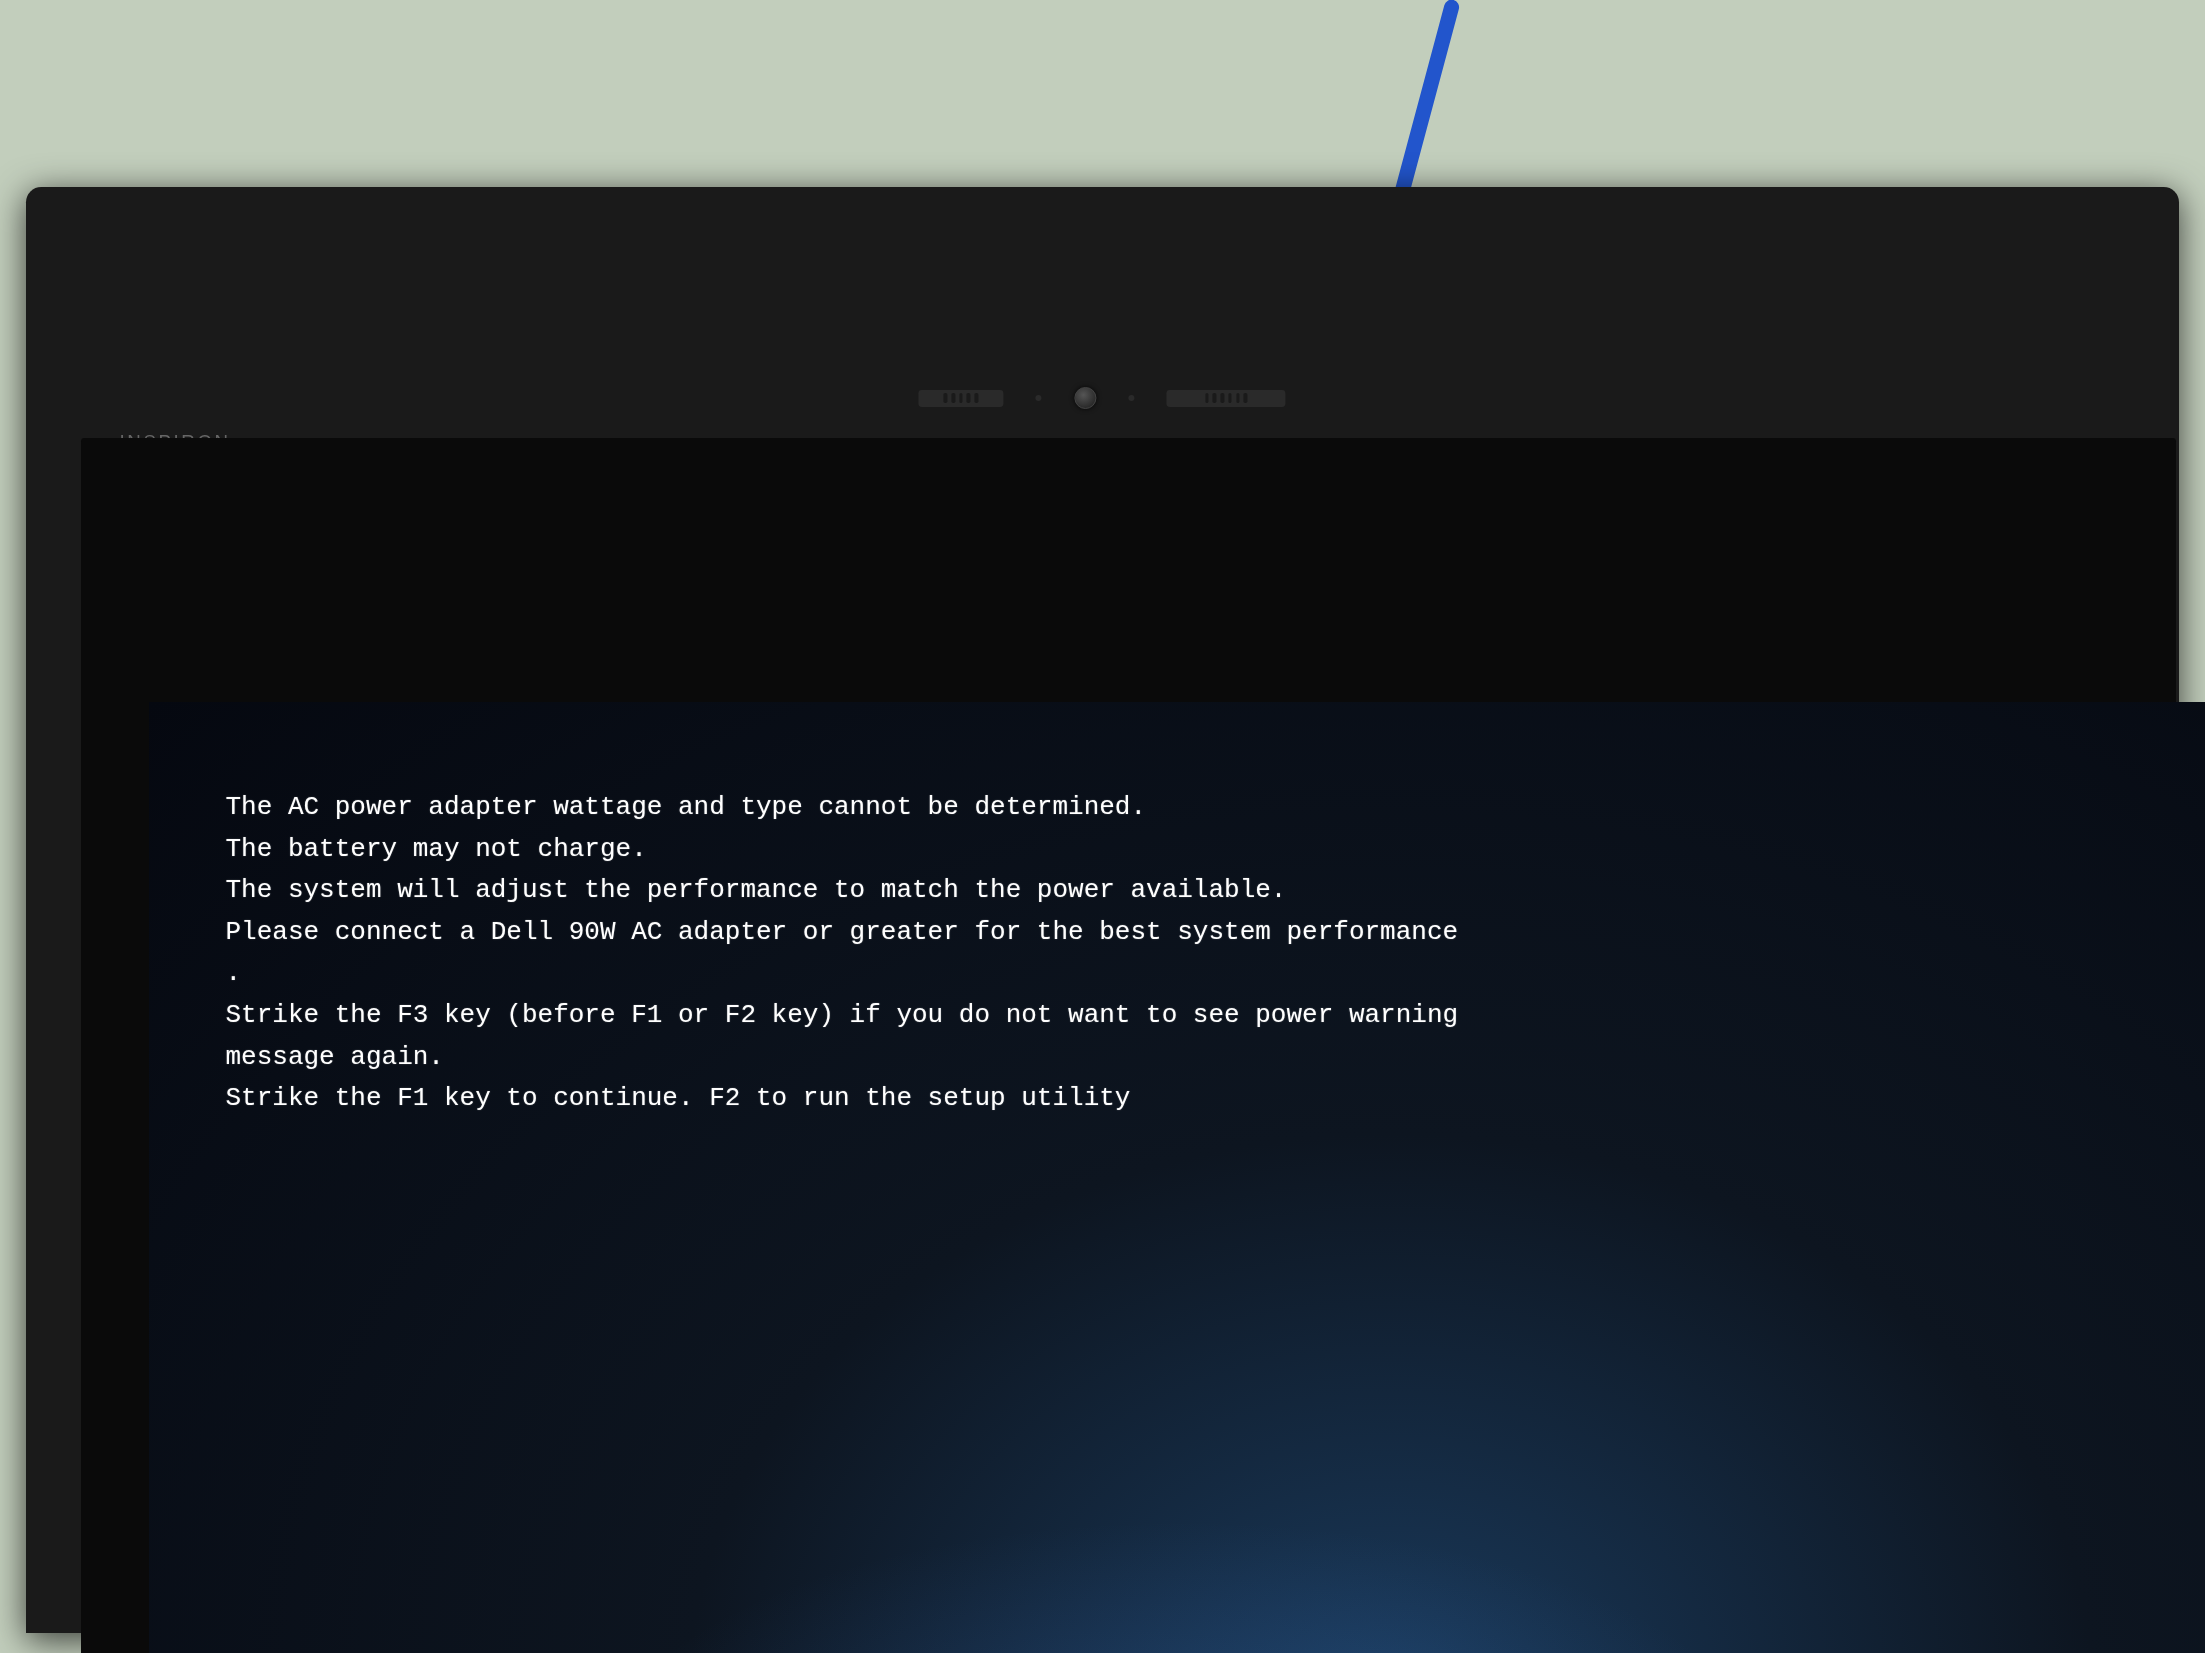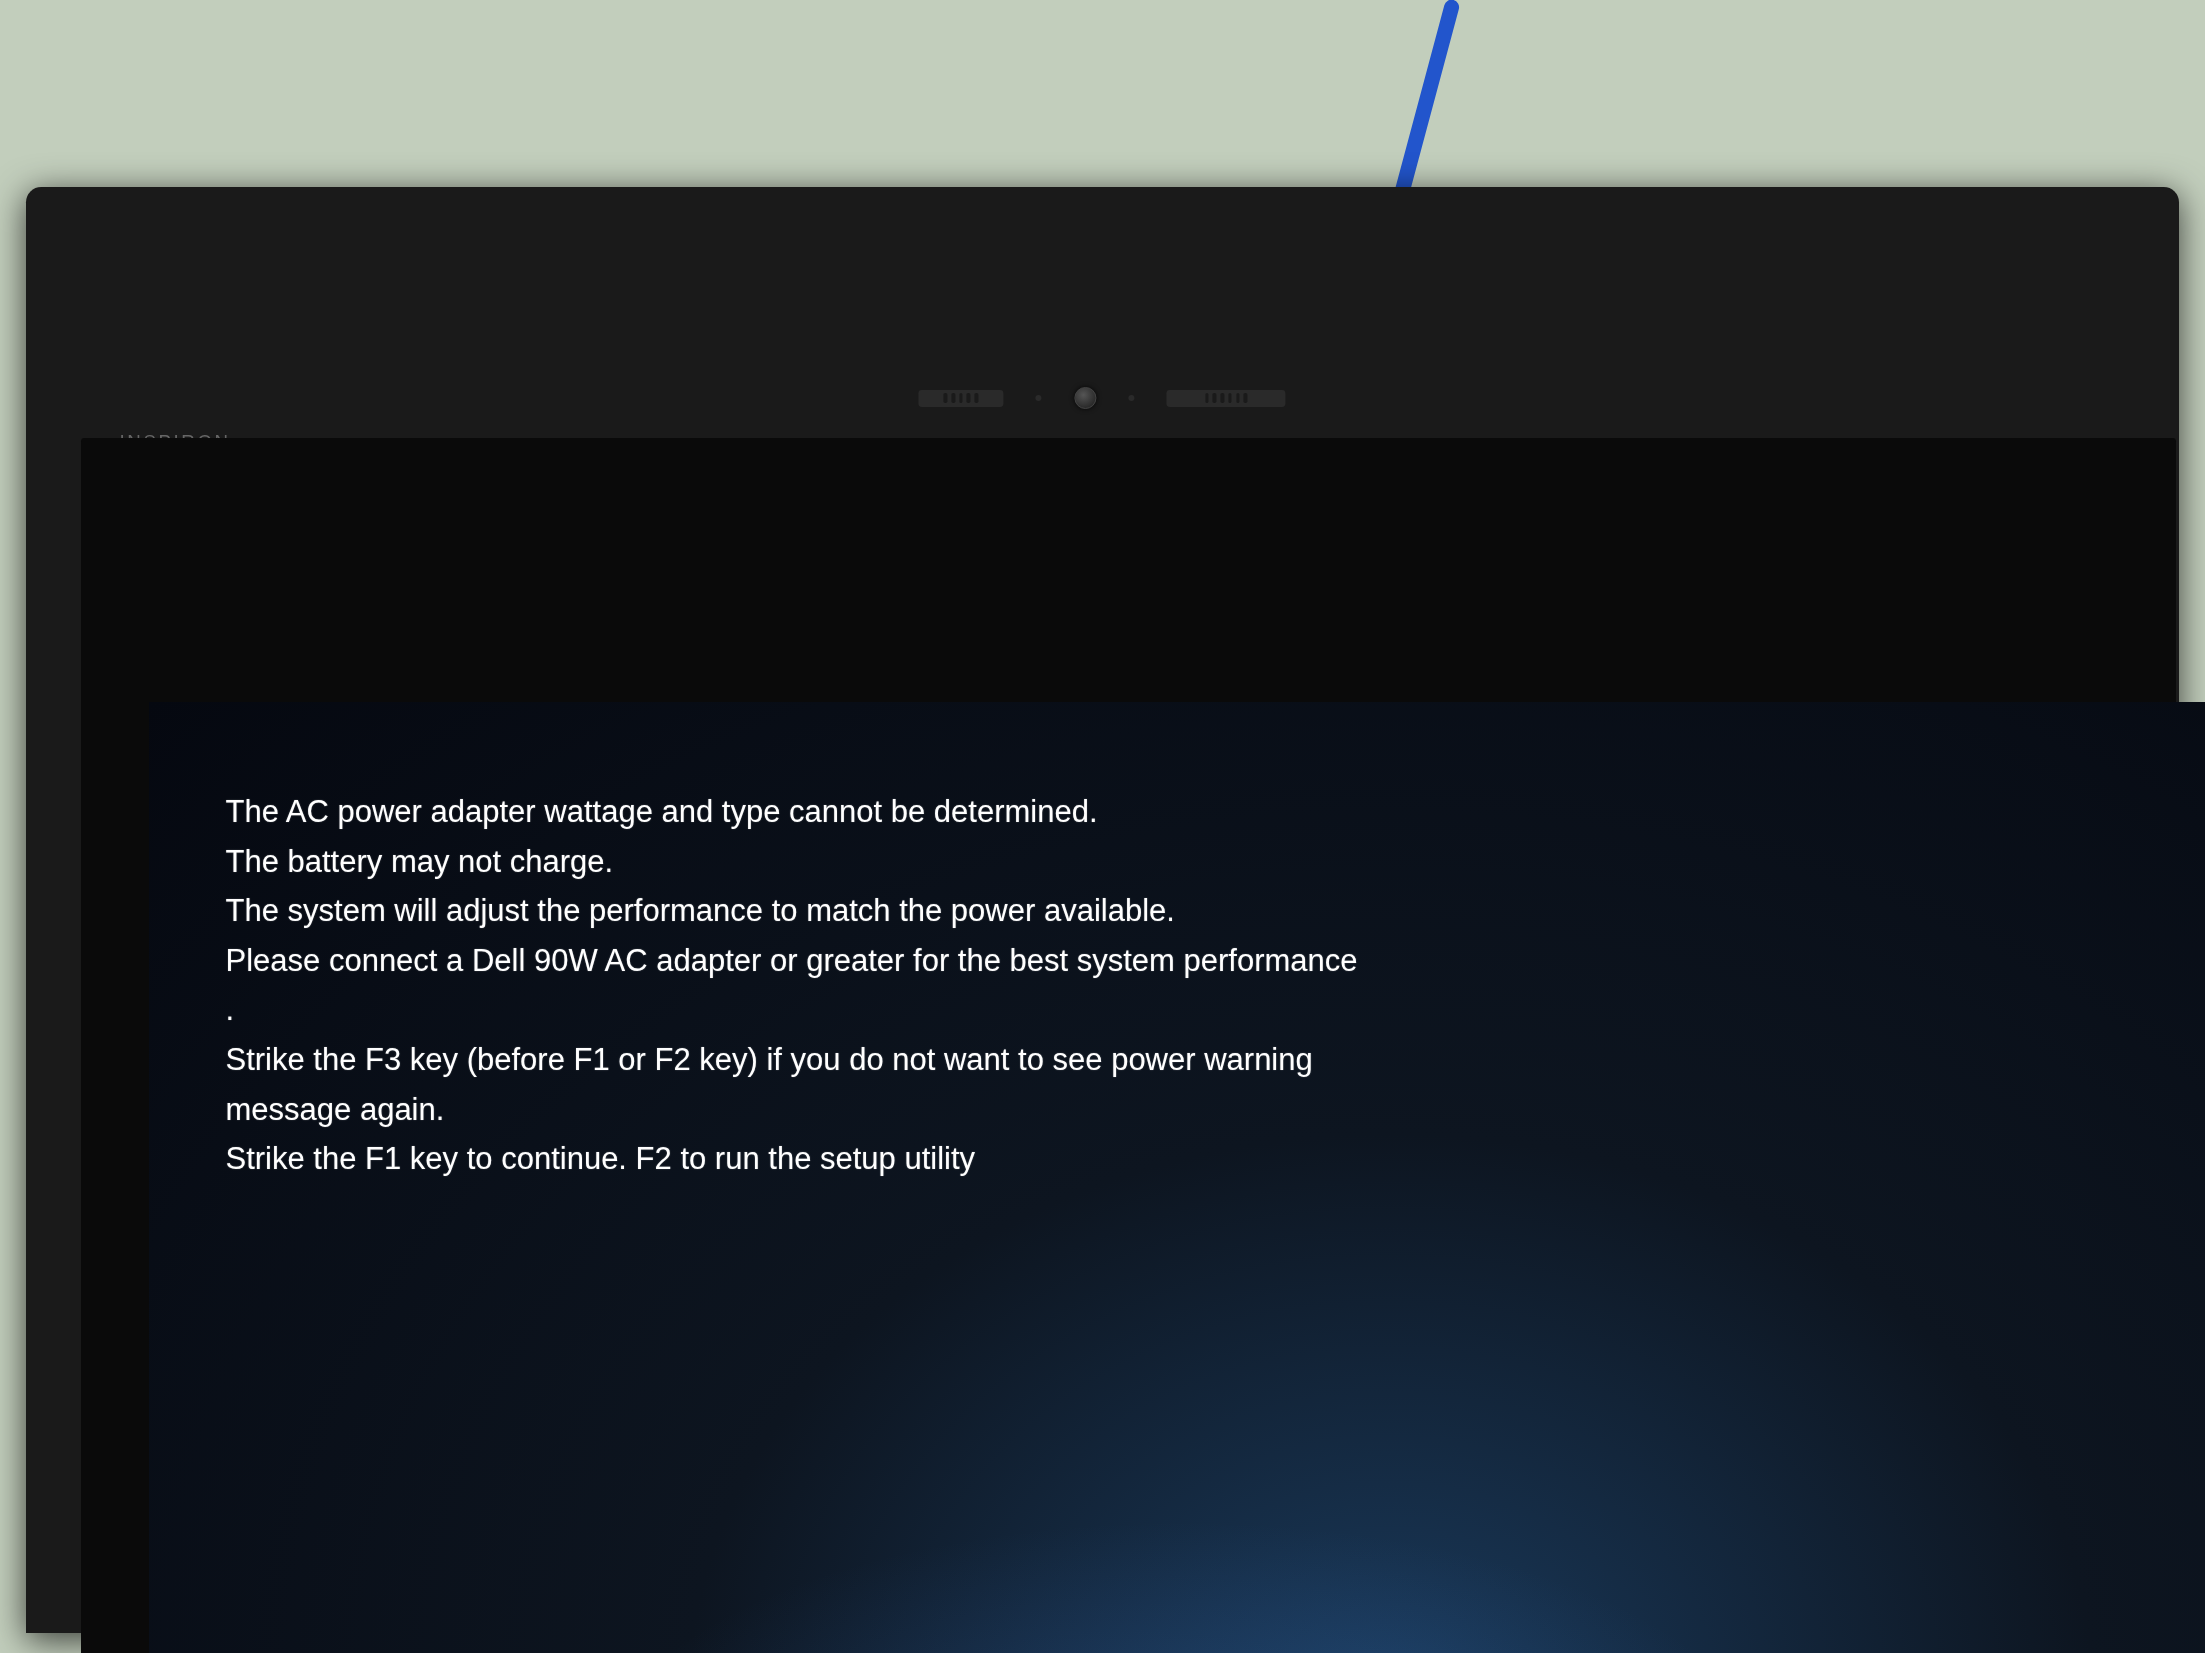--- a/index.html
+++ b/index.html
@@ -138,22 +138,22 @@
       background: radial-gradient(ellipse at 60% 75%, #1a3a5c 0%, #0d1520 40%, #050810 100%);
       overflow: hidden;
     }
 
     
     .bios-text {
       position: absolute;
       top: 85px;
       left: 77px;
       color: #ffffff;
-      font-family: Liberation Sans, sans-serif;
-      font-size: 31px;
+      font-family: Liberation Mono, monospace;
+      font-size: 26px;
       line-height: 1.6;
       white-space: pre;
       text-shadow: 0 0 1.7px rgba(255,255,255,0.3);
       font-weight: normal;
     }
 
     
     .screen-glow {
       position: absolute;
       bottom: 0;

